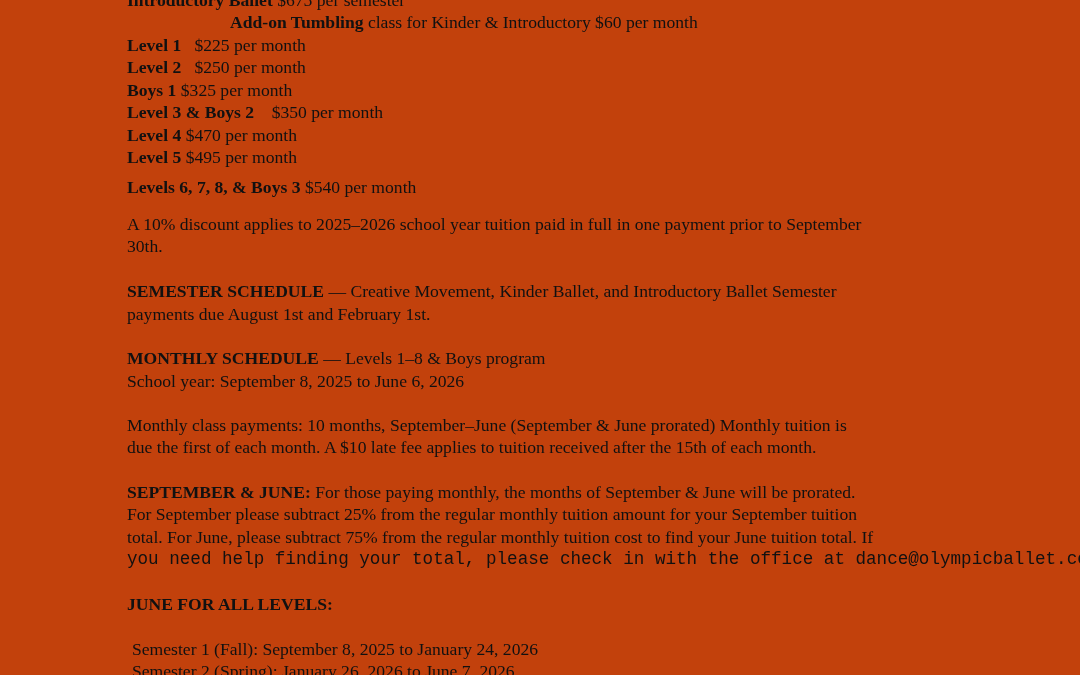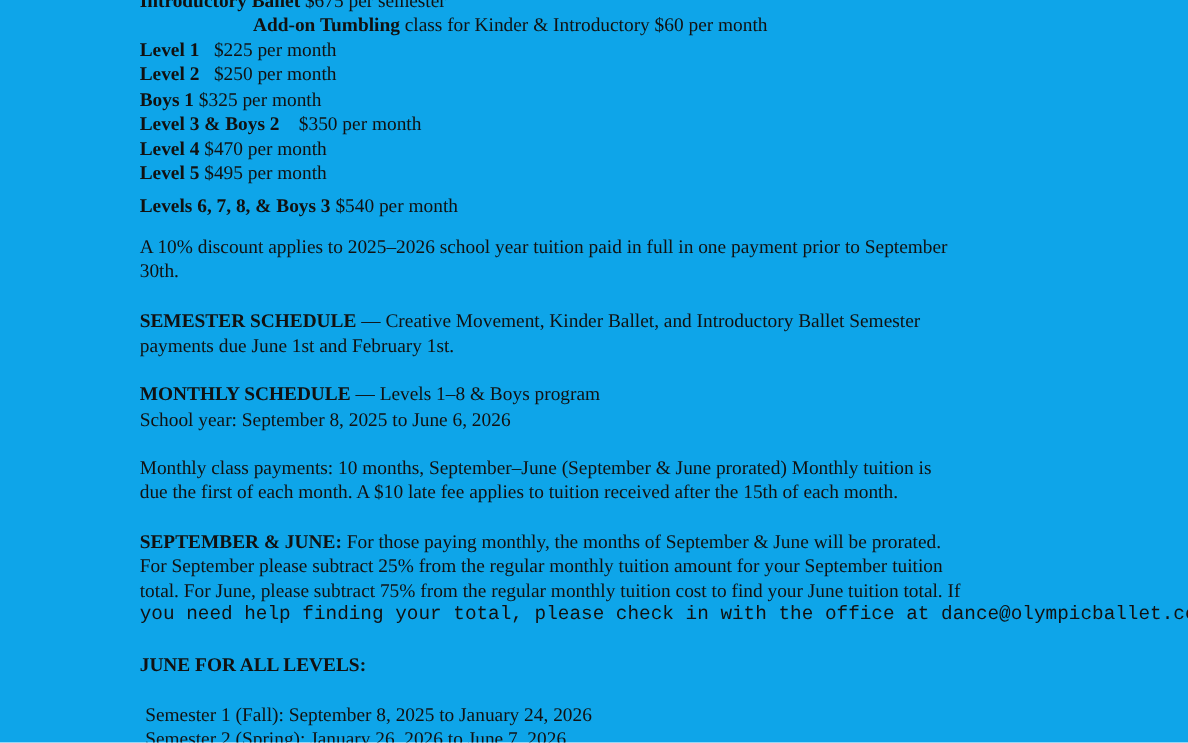--- a/index.html
+++ b/index.html
@@ -1,18 +1,18 @@
 <!DOCTYPE html>
 <html><head>
 <meta charset="utf-8">
 <style>
   html, body { margin: 0; padding: 0; background: #ffffff; }
   body { width: 1080px; height: 675px; overflow: hidden; position: relative;
          font-family: "Liberation Serif", "DejaVu Serif", serif; color: #111111; }
-  .page { position: absolute; left: 0; top: 0; width: 1080px; height: 675px; background: #0ea5e9; }
+  .page { position: absolute; left: 0; top: 0; width: 1080px; height: 675px; background: #c2410c; }
   .line { position: absolute; left: 127px; font-size: 17.6px; line-height: 22px; white-space: nowrap; }
   .b { font-weight: bold; }
   .indent { left: 230px; }
   .sem { left: 132px; }
 </style>
 </head>
 <body>
 
 <div class="page">
 
@@ -55,21 +55,21 @@
     <span>$540 per month</span>
   </div>
 
   <div>
     <div class="line" style="top:213px;text-align:center;">A 10% discount applies to 2025–2026 school year tuition paid in full in one payment prior to September</div>
     <div class="line" style="top:235px;">30th.</div>
   </div>
 
   <div>
     <div class="line" style="top:280px;"><span class="b">SEMESTER SCHEDULE</span><span> — Creative Movement, Kinder Ballet, and Introductory Ballet Semester</span></div>
-    <div class="line" style="top:303px;">payments due June 1st and February 1st.</div>
+    <div class="line" style="top:303px;">payments due August 1st and February 1st.</div>
   </div>
 
   <div>
     <div class="line" style="top:347px;"><span class="b">MONTHLY SCHEDULE</span><span> — Levels 1–8 &amp; Boys program</span></div>
     <div class="line" style="top:370px;">School year: September 8, 2025 to June 6, 2026</div>
   </div>
 
   <div>
     <div class="line" style="top:414px;">Monthly class payments: 10 months, September–June (September &amp; June prorated) Monthly tuition is</div>
     <div class="line" style="top:436px;">due the first of each month. A $10 late fee applies to tuition received after the 15th of each month.</div>

